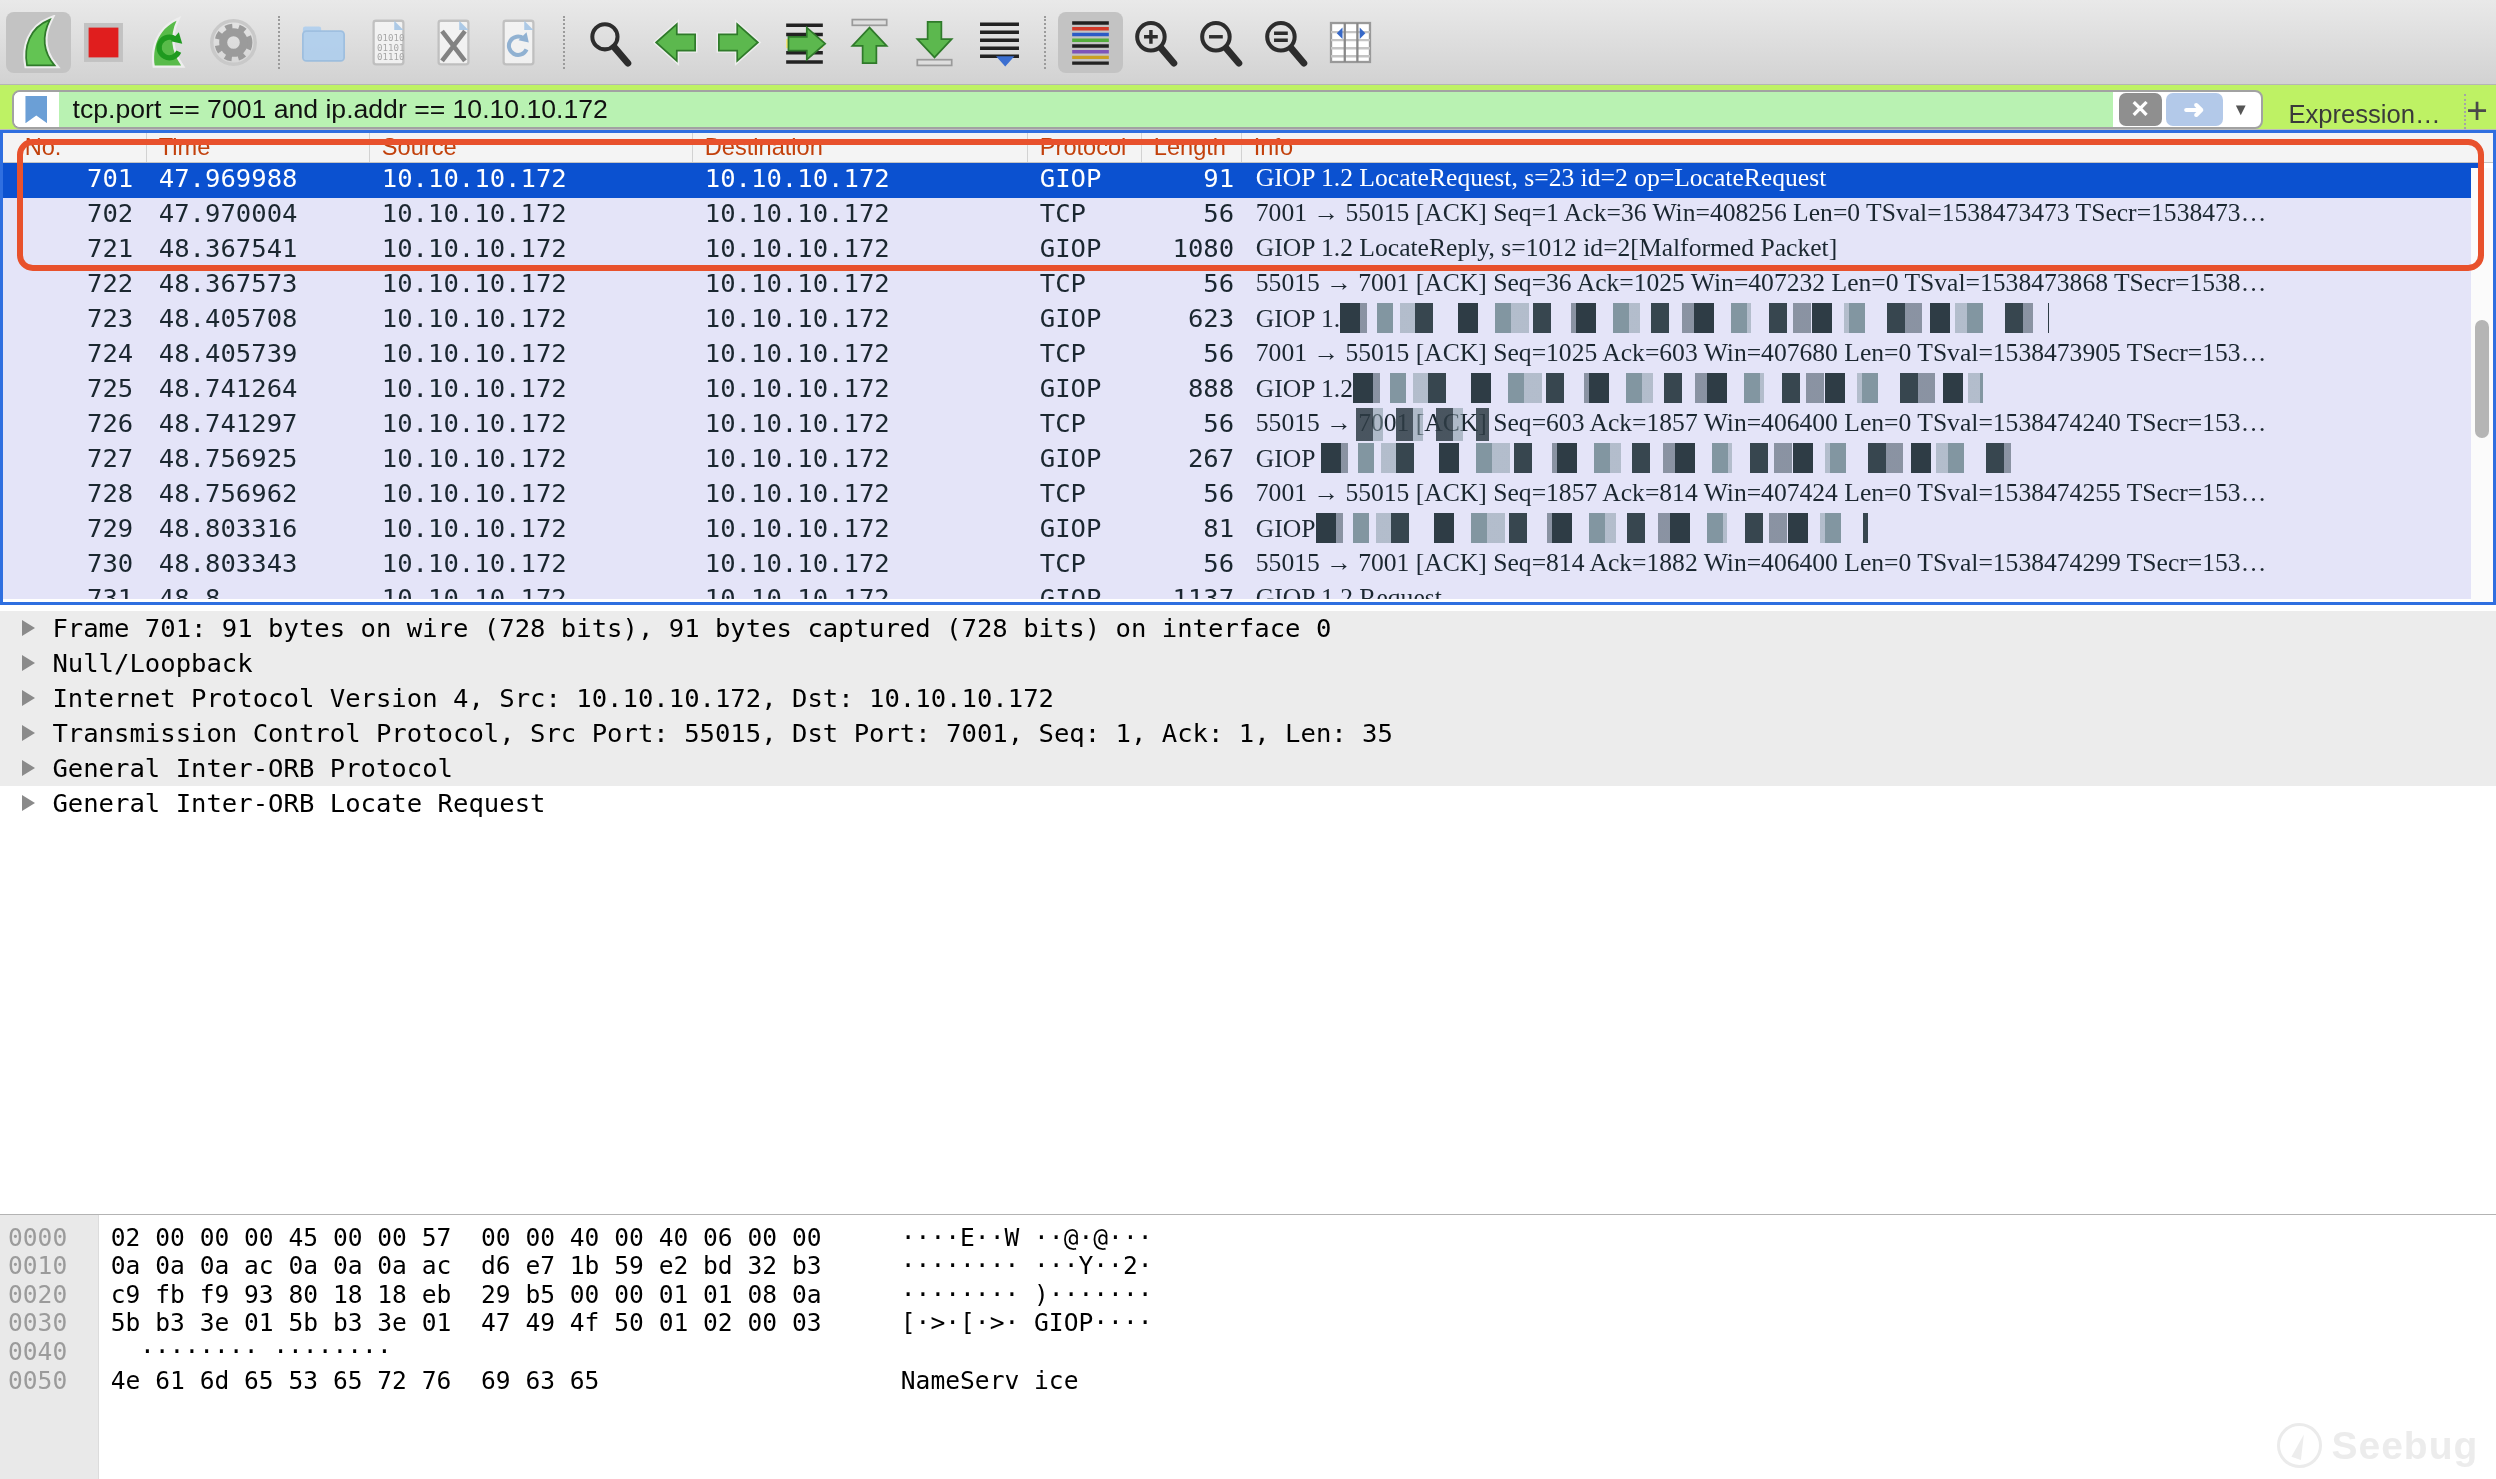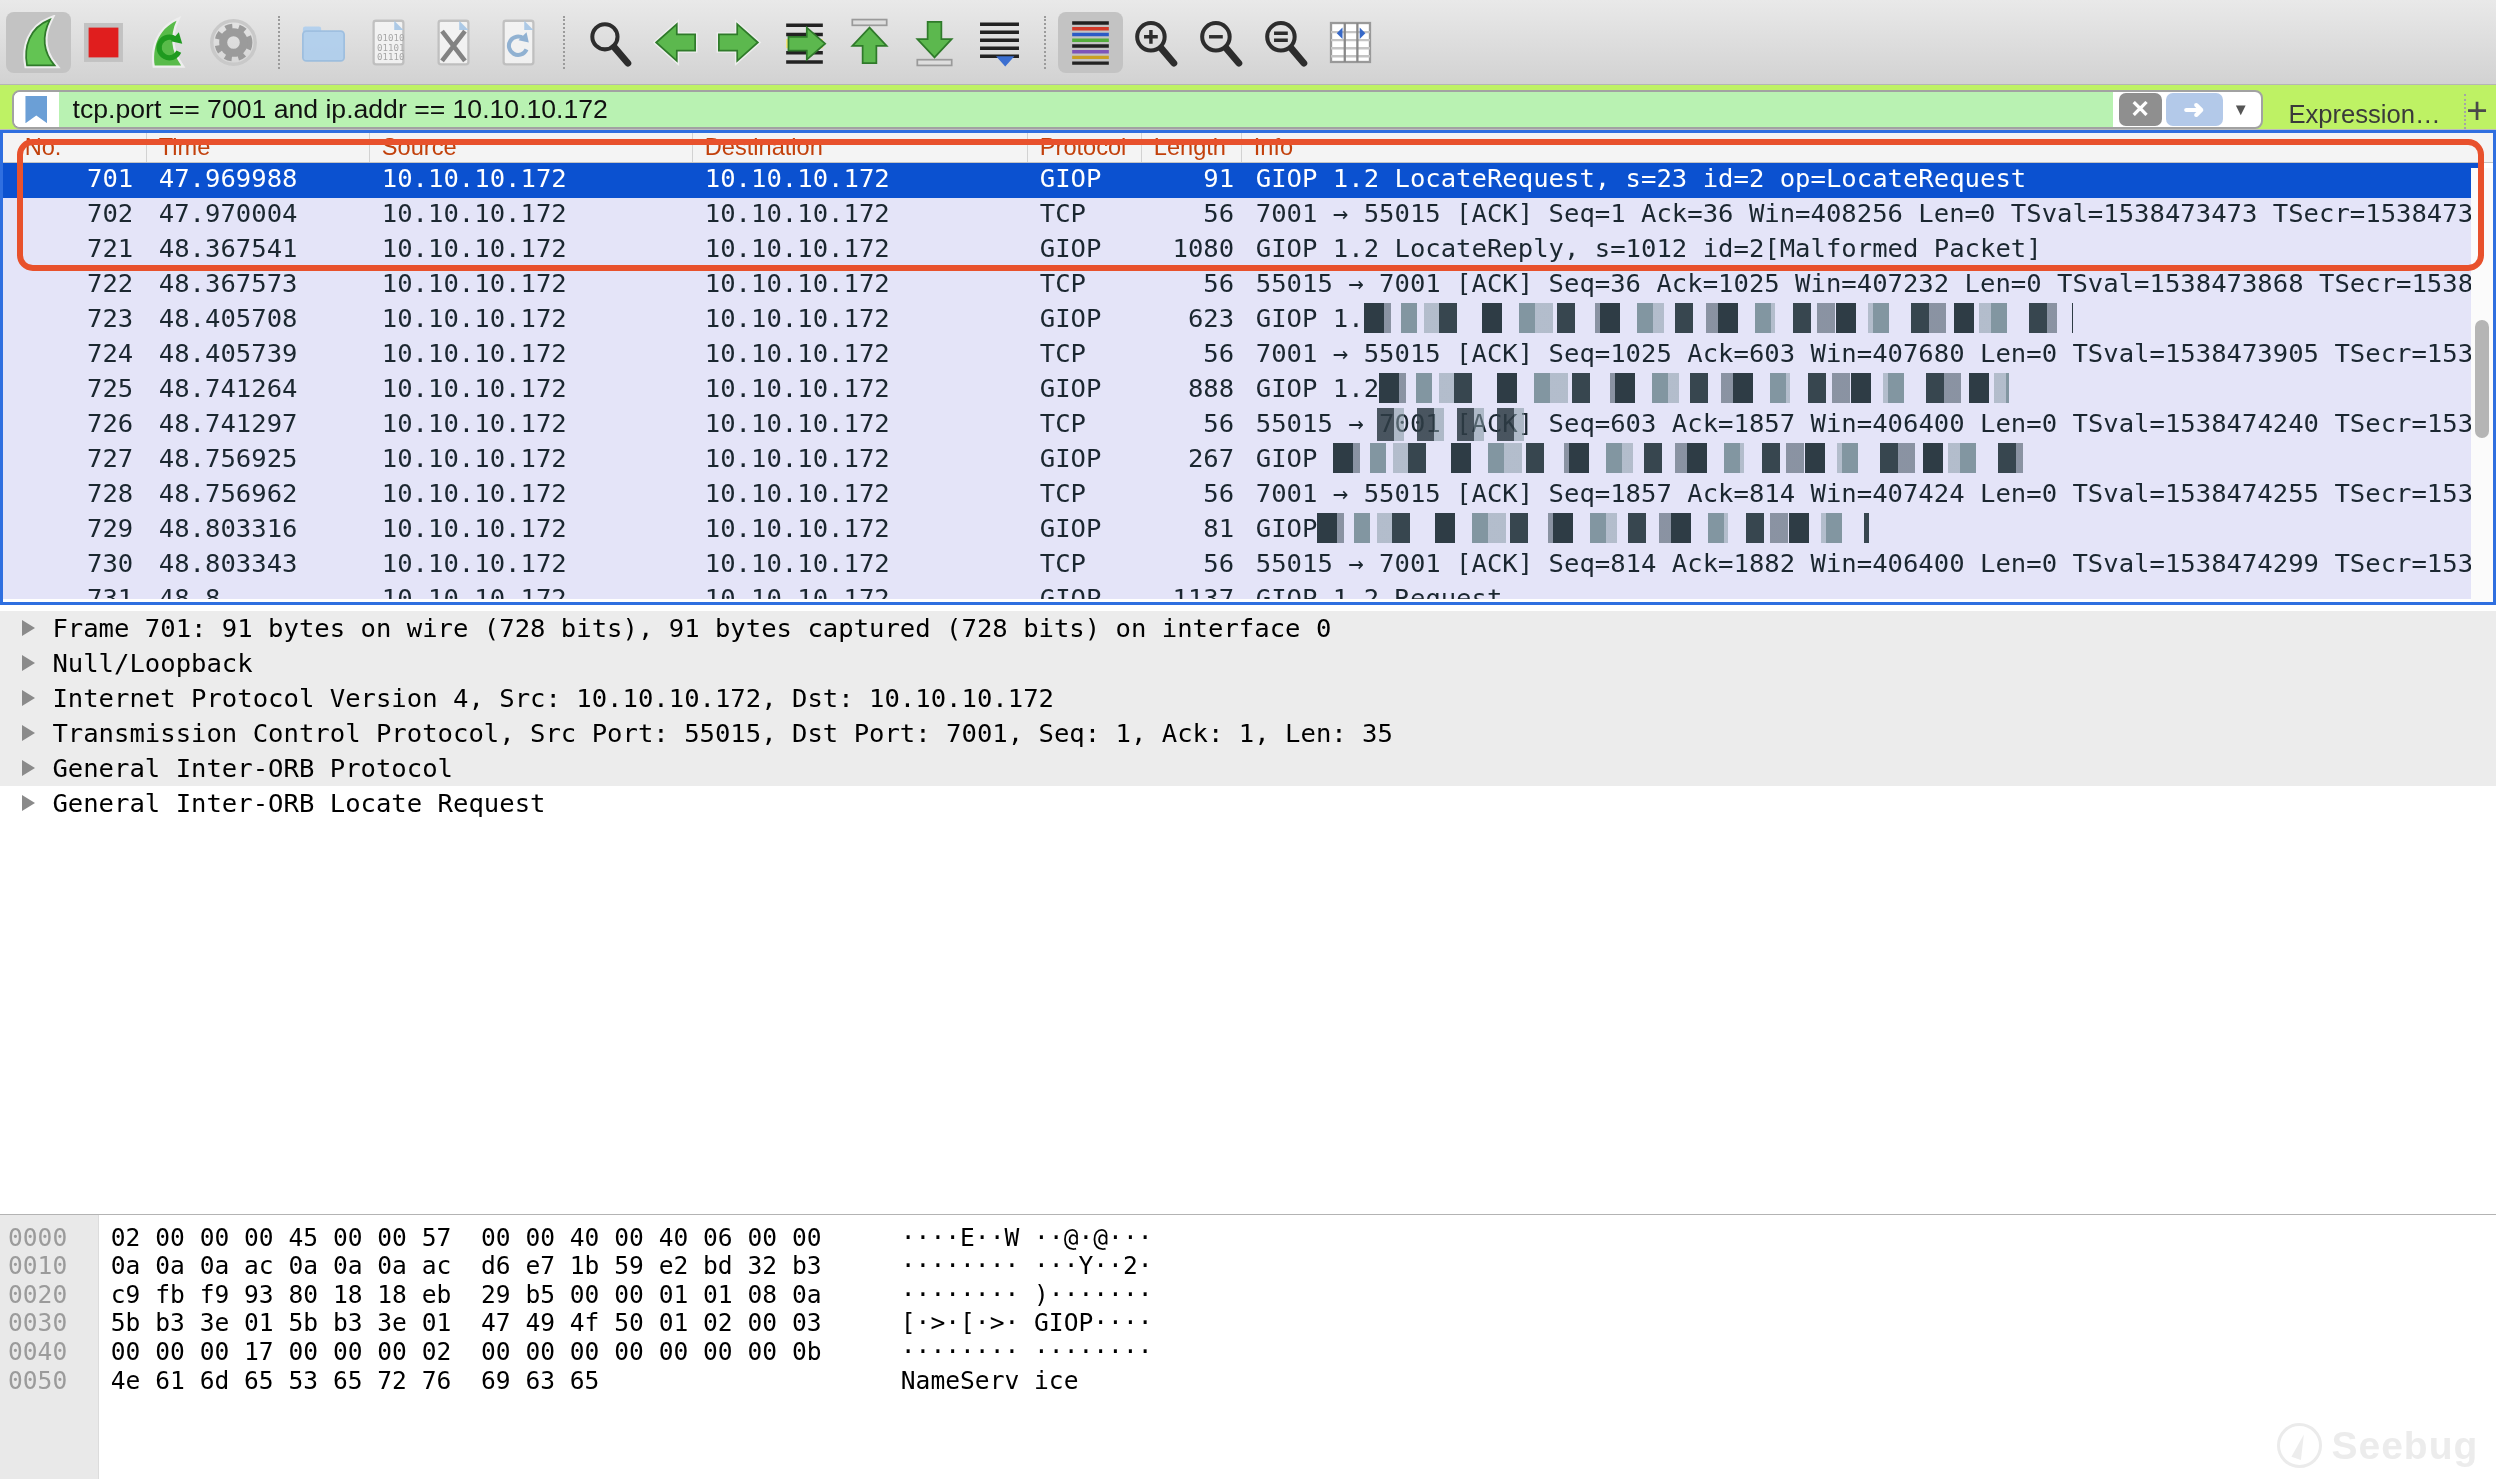--- a/index.html
+++ b/index.html
@@ -49,21 +49,21 @@
   .hc-dst{width:335px;} .hc-proto{width:114px;} .hc-len{width:100px;} .hc-info{flex:1; border-right:none;}
   .pl-body { height:436px; overflow:hidden; background:#fff; width:2475px; }
   .prow { display:flex; height:35px; background:#e4e4f8; color:#1b2730;
           font-family:"DejaVu Sans Mono", monospace; font-size:25.6px; white-space:nowrap; }
   .prow.sel { background:#0b51d0; color:#fff; }
   .c { overflow:hidden; white-space:nowrap; flex:0 0 auto; }
   .c-no{width:144px; text-align:right; padding-right:13.8px;}
   .c-time{width:223px; padding-left:11.8px;} .c-src{width:323px; padding-left:11.8px;}
   .c-dst{width:335px; padding-left:11.8px;} .c-proto{width:114px; padding-left:11.8px;}
   .c-len{width:100px; text-align:right; padding-right:7.9px;}
-  .c-info{flex:1 1 auto; padding-left:13.8px; overflow:hidden;}
+  .c-info{flex:1 1 auto; padding-left:13.8px; overflow:hidden;font-family:Liberation Serif, serif;}
   .mosaic { display:inline-block; height:29.6px; vertical-align:-5.9px;
     background-image:
       repeating-linear-gradient(90deg,#2e3c45 0 19.7px,transparent 19.7px 37px,#8296a1 37px 53px,transparent 53px 75px,#37464f 75px 93px,transparent 93px 118px),
       repeating-linear-gradient(90deg,transparent 0 8.9px,rgba(64,80,92,.55) 8.9px 26.6px,transparent 26.6px 60px,rgba(130,150,160,.5) 60px 78px,transparent 78px 111px); }
   .mosaic-over { position:relative; display:inline-block; }
   .mosaic-over::after { content:""; position:absolute; inset:-3px -2px;
     background:repeating-linear-gradient(90deg,rgba(46,60,69,.85) 0 16.7px,rgba(130,150,160,.55) 16.7px 26.6px,transparent 26.6px 40px); }
   .annotation { position:absolute; left:13.8px; top:5.9px; width:2467px; height:132px;
                 border:6.9px solid #e8512c; border-radius:15.8px; pointer-events:none; }
   .pl-scroll { position:absolute; right:0; top:35px; bottom:0; width:21.7px; background:#fbfbfb; }
@@ -451,21 +451,21 @@
     </div>
   </div>
 
   <div class="hexpane">
     <div class="hgutter"></div>
     <div style="position:relative;">
         <div class="hrow"><span class="hx-off">0000</span><span class="hx-bytes">02 00 00 00 45 00 00 57  00 00 40 00 40 06 00 00</span><span class="hx-ascii">····E··W ··@·@···</span></div>
         <div class="hrow"><span class="hx-off">0010</span><span class="hx-bytes">0a 0a 0a ac 0a 0a 0a ac  d6 e7 1b 59 e2 bd 32 b3</span><span class="hx-ascii">········ ···Y··2·</span></div>
         <div class="hrow"><span class="hx-off">0020</span><span class="hx-bytes">c9 fb f9 93 80 18 18 eb  29 b5 00 00 01 01 08 0a</span><span class="hx-ascii">········ )·······</span></div>
         <div class="hrow"><span class="hx-off">0030</span><span class="hx-bytes">5b b3 3e 01 5b b3 3e 01  47 49 4f 50 01 02 00 03</span><span class="hx-ascii">[·&gt;·[·&gt;· GIOP····</span></div>
-        <div class="hrow"><span class="hx-off">0040</span><span class="hx-bytes">00 00 00 17 00 00 00 02  00 00 00 00 00 00 00 0b</span><span class="hx-ascii">········ ········</span></div>
+        <div class="hrow"><span class="hx-off">0040</span><span class="hx-ascii">········ ········</span></div>
         <div class="hrow"><span class="hx-off">0050</span><span class="hx-bytes">4e 61 6d 65 53 65 72 76  69 63 65</span><span class="hx-ascii">NameServ ice</span></div>
       </div>
     <div class="watermark">
       <span class="wm-logo"></span>
       <span class="wm-text">Seebug</span>
     </div>
   </div>
 
 </div>
 

